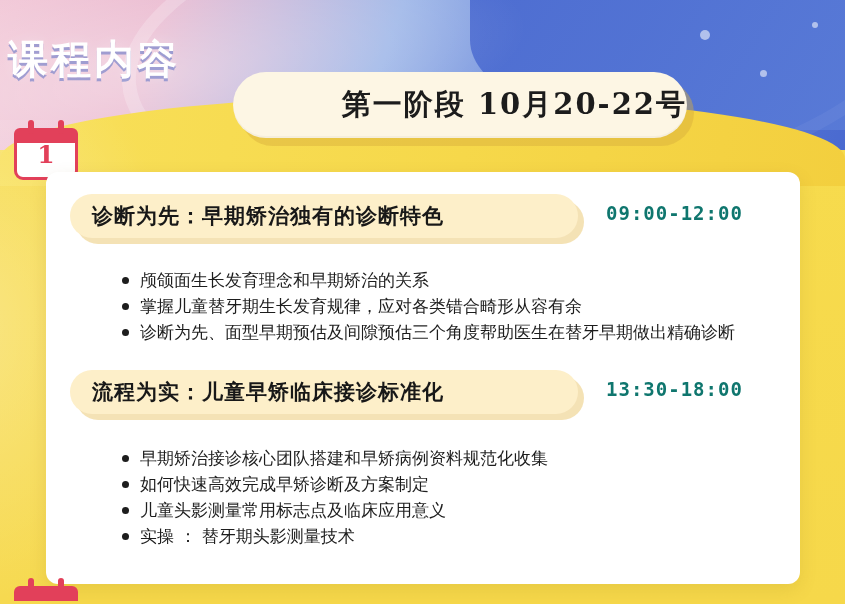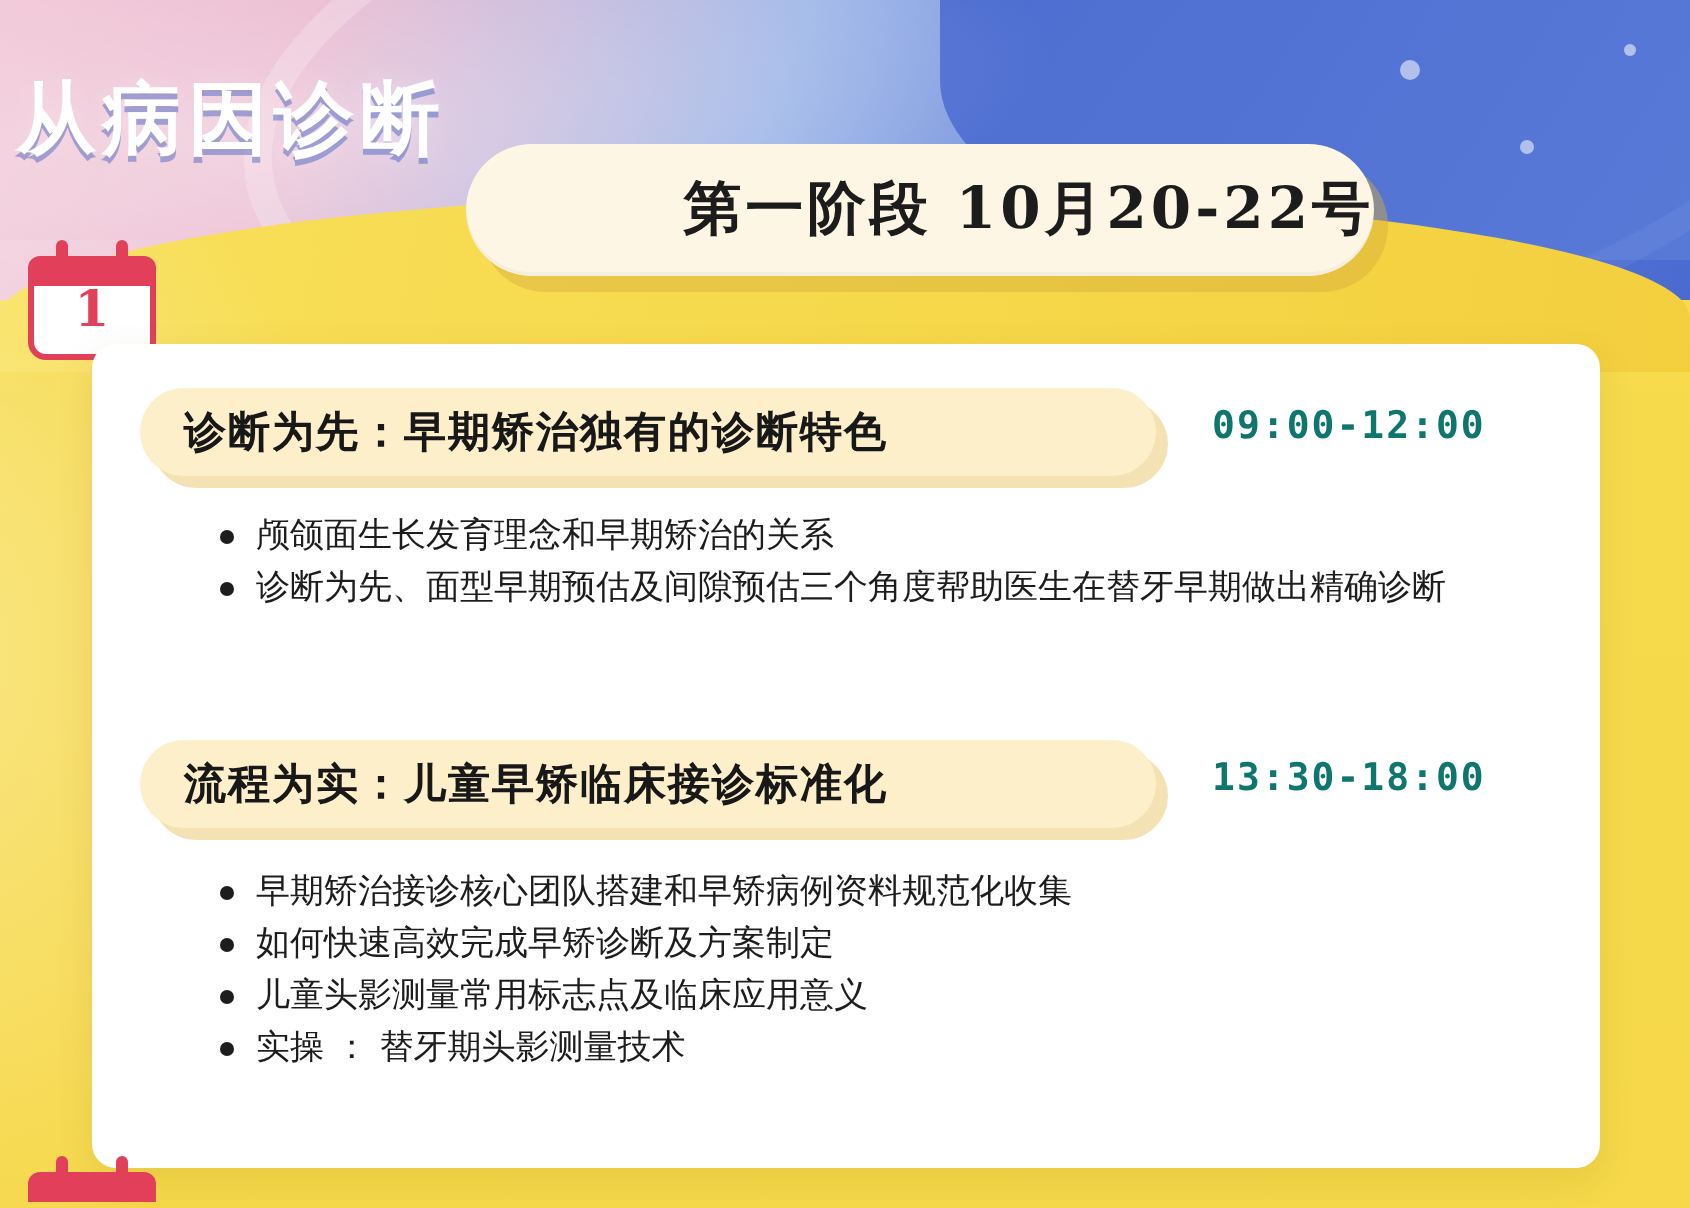--- a/index.html
+++ b/index.html
@@ -208,21 +208,21 @@
     left: 560px; top: 8px;
     font-size: 19px;
     font-weight: bold;
     color: #0f766e;
     letter-spacing: 1px;
     font-family: "DejaVu Sans Mono", "Liberation Mono", monospace;
   }
 
   .bullets {
     list-style: none;
-    margin: 4px;
+    margin: 16px;
     padding: 10px 0 0 60px;
   }
   .bullets li {
     position: relative;
     font-size: 17px;
     line-height: 25px;
     color: #1d1d1d;
     padding-left: 18px;
     margin-bottom: 1px;
     font-family: "DejaVu Sans", "Liberation Sans", sans-serif;
@@ -253,21 +253,21 @@
   <div class="bg-top"></div>
   <div class="bg-blue-strip"></div>
   <div class="bg-top-sheen"></div>
   <div class="bg-arc"></div>
   <div class="bg-wave"></div>
   <div class="bg-left-swoosh"></div>
   <div class="bg-dot" style="left:700px; top:30px; width:10px; height:10px;"></div>
   <div class="bg-dot" style="left:760px; top:70px; width:7px; height:7px;"></div>
   <div class="bg-dot" style="left:812px; top:22px; width:6px; height:6px;"></div>
 
-  <div class="section-title">从病因诊断</div>
+  <div class="section-title">课程内容</div>
 
   <div class="stage-pill-shadow"></div>
   <div class="stage-pill">
     <span class="stage-pill-text">第一阶段  10月20-22号</span>
   </div>
 
   <div class="calendar">
     <div class="cal-body"></div>
     <div class="cal-top"></div>
     <div class="cal-ring r1"></div>
@@ -280,20 +280,21 @@
     <div class="session s1">
       <div class="session-head">
         <div class="head-pill-shadow"></div>
         <div class="head-pill">
           <span class="head-pill-text">诊断为先：早期矫治独有的诊断特色</span>
         </div>
         <div class="session-time">09:00-12:00</div>
       </div>
       <ul class="bullets">
         <li>颅颌面生长发育理念和早期矫治的关系</li>
+        <li>掌握儿童替牙期生长发育规律，应对各类错合畸形从容有余</li>
         <li>诊断为先、面型早期预估及间隙预估三个角度帮助医生在替牙早期做出精确诊断</li>
       </ul>
     </div>
 
     <div class="session s2">
       <div class="session-head">
         <div class="head-pill-shadow"></div>
         <div class="head-pill">
           <span class="head-pill-text">流程为实：儿童早矫临床接诊标准化</span>
         </div>

